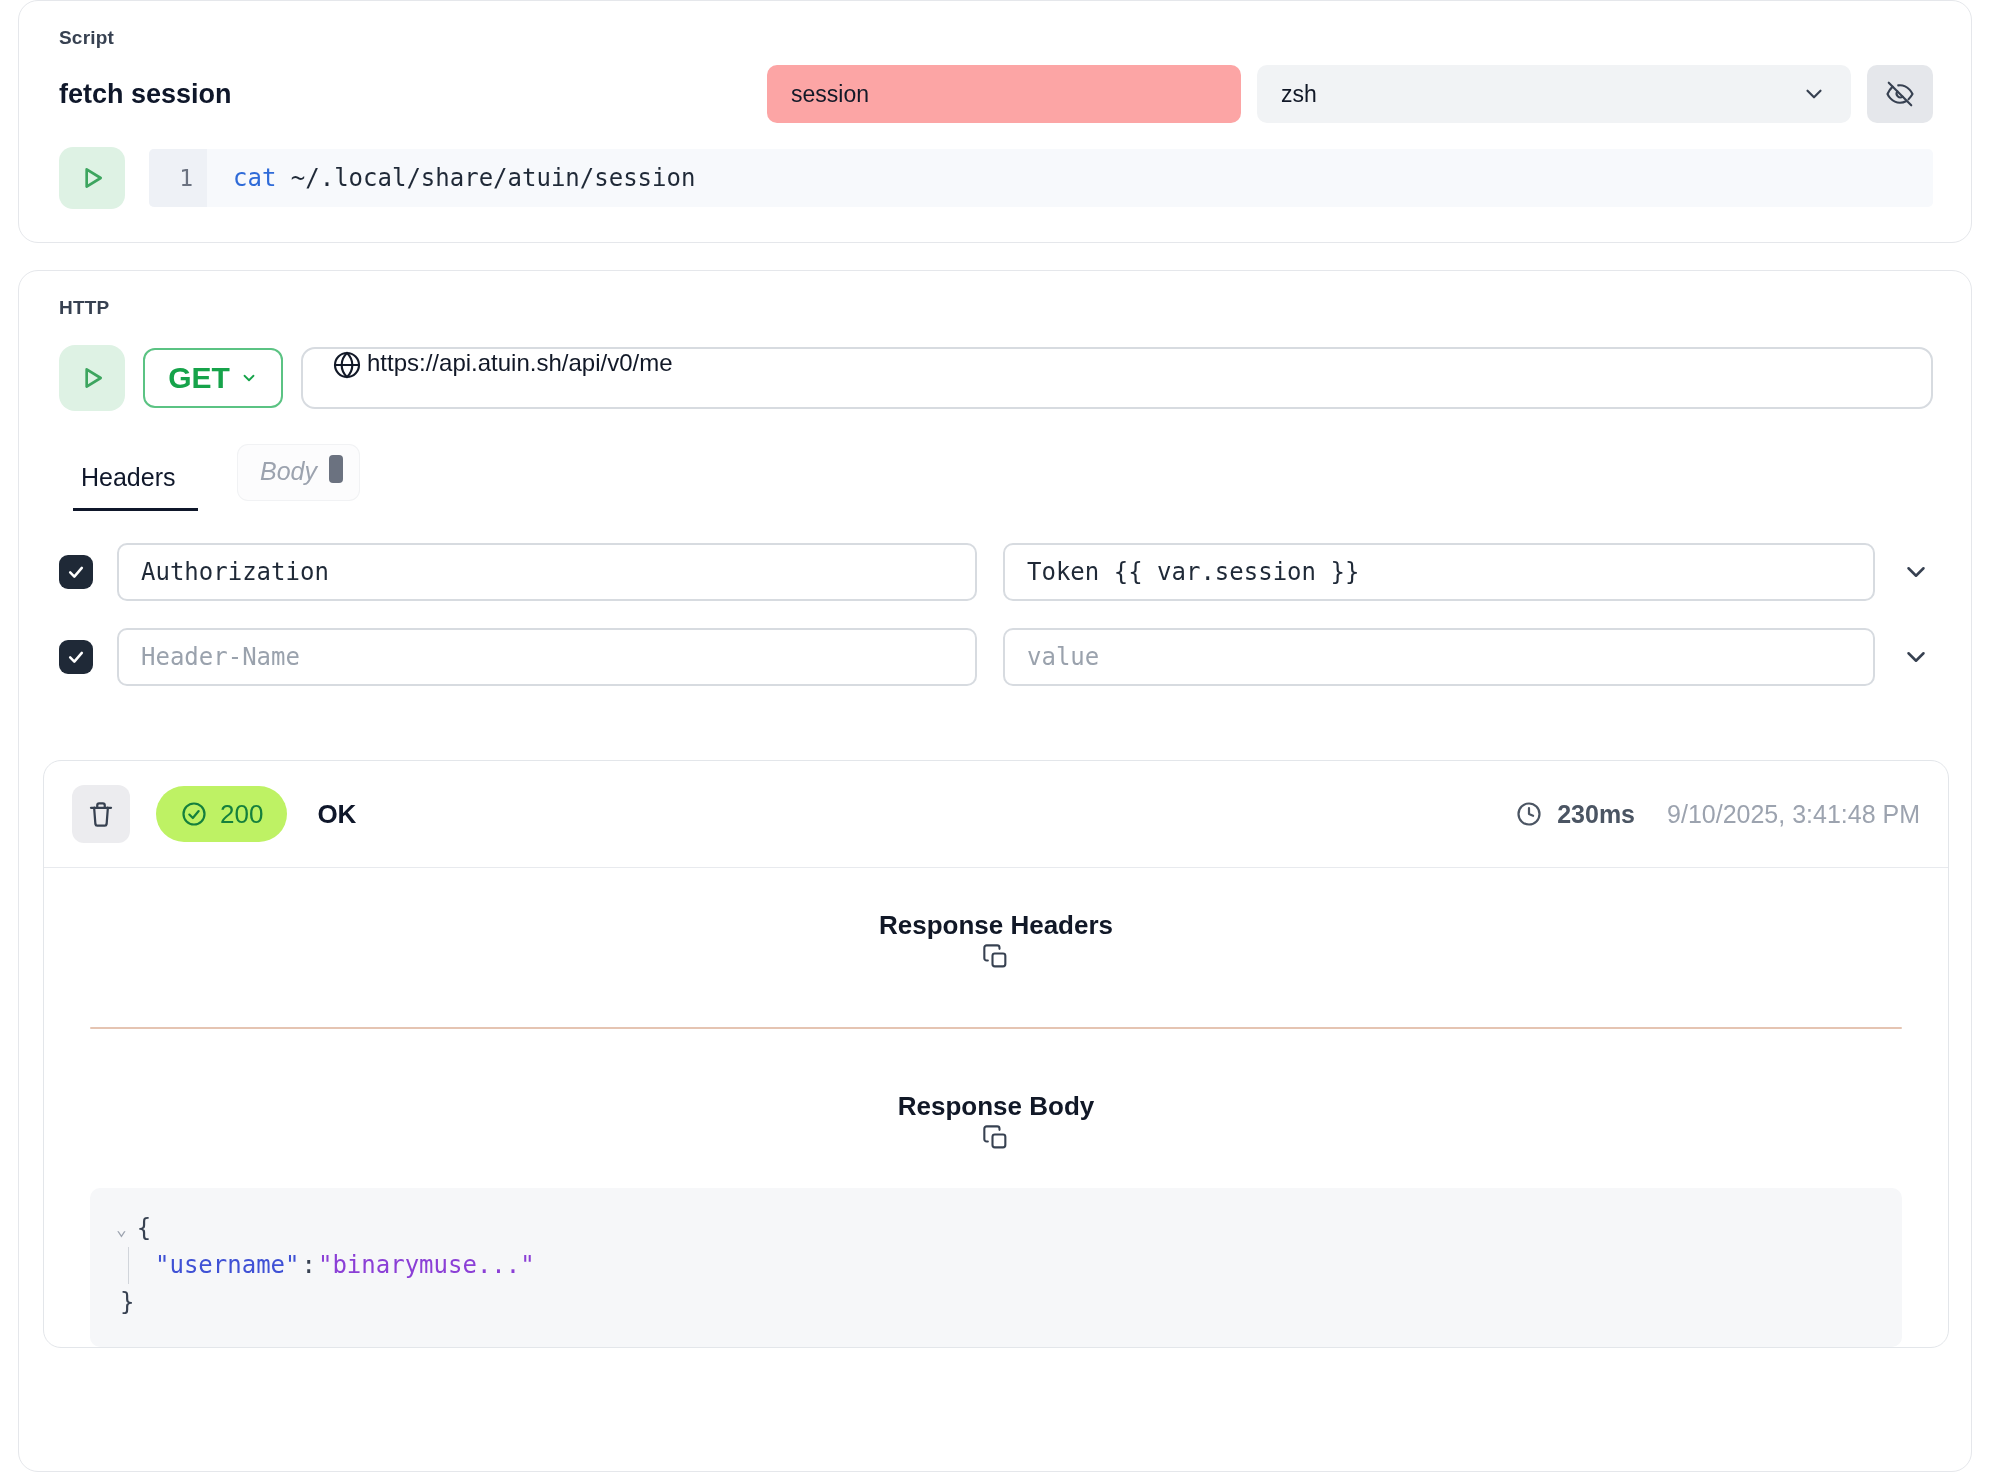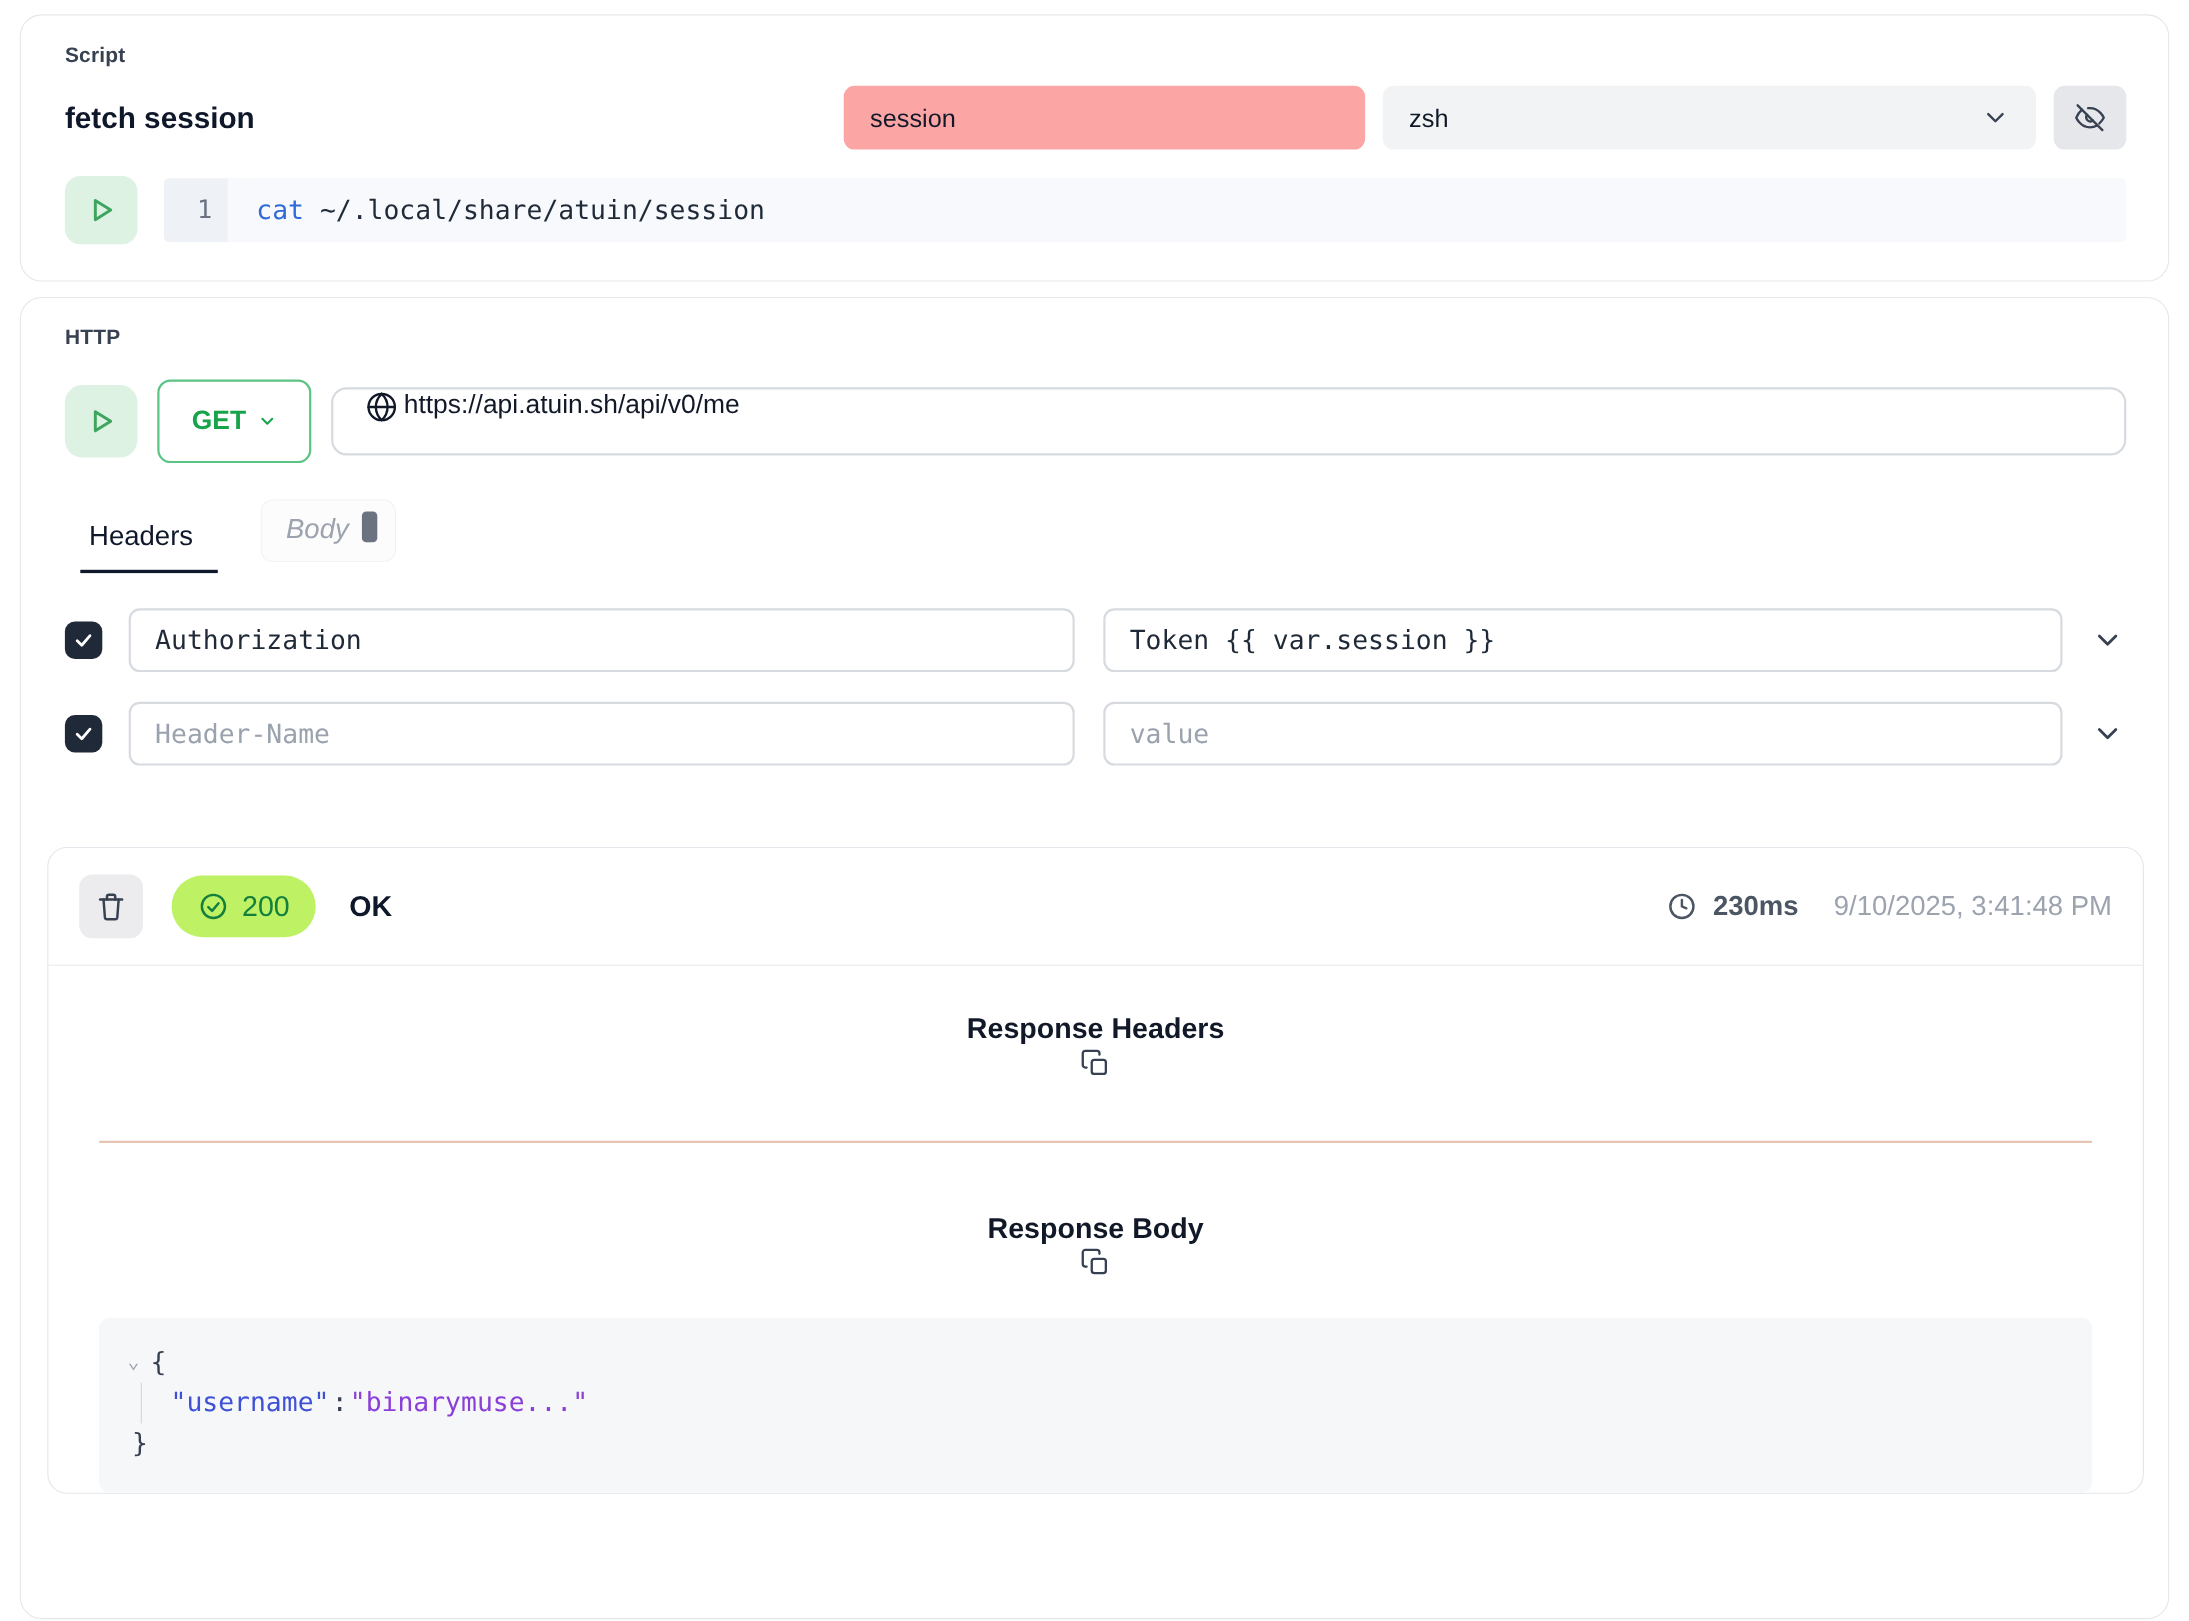--- a/index.html
+++ b/index.html
@@ -8,21 +8,21 @@
     background:#ffffff;
     font-family:"Liberation Sans", sans-serif;
     color:#111827;
     position:relative;
     overflow:hidden;
   }
   .card {
     position:absolute; left:18px; width:1954px;
     background:#fff; border:1px solid #e5e7eb; border-radius:20px;
   }
-  #script-card { top:13px; height:243px; padding:26px 38px 28px 40px; }
+  #script-card { top:0; height:243px; padding:26px 38px 28px 40px; }
   #http-card   { top:270px; height:1202px; padding:26px 38px 28px 40px; }
 
   .kind-label { font-size:19px; font-weight:600; color:#374151; letter-spacing:.2px; }
   .block-title { font-size:27px; font-weight:700; color:#0f172a; }
 
   
   .script-head { display:flex; align-items:center; margin-top:16px; }
   .script-head .spacer { flex:1; }
   .pill-input {
     width:474px; height:58px; background:#fca5a5; border:none; border-radius:10px;
@@ -54,22 +54,22 @@
     display:flex; align-items:center; justify-content:flex-end; padding-right:14px; font-size:23px;
   }
   .code-text { padding-left:26px; color:#1f2937; white-space:pre; }
   .code-kw { color:#2f6bd8; }
 
   
   .http-title { margin-top:16px; }
   .request-row { display:flex; align-items:center; margin-top:26px; gap:18px; }
   .play-btn.square { height:66px; border-radius:16px; }
   .get-btn {
-    height:76px; min-width:140px; background:#fff; border:2px solid #5bc383; border-radius:12px;
-    color:#16a34a; font-weight:600; font-size:24px; display:flex; align-items:center;
+    height:60px; min-width:140px; background:#fff; border:2px solid #5bc383; border-radius:12px;
+    color:#16a34a; font-weight:600; font-size:30px; display:flex; align-items:center;
     justify-content:center; gap:10px; padding:0 22px; cursor:pointer;
     font-family:"Liberation Sans",sans-serif;
   }
   .url-input-wrap {
     flex:1; height:62px; border:2px solid #d7dbe0; border-radius:14px; background:#fff;
     display:flex; align-items:flex-start; padding:0 28px; gap:4px;
   }
   .url-input {
     flex:1; border:none; outline:none; font-size:24px; color:#111827;
     font-family:"Liberation Sans",sans-serif; background:transparent;

